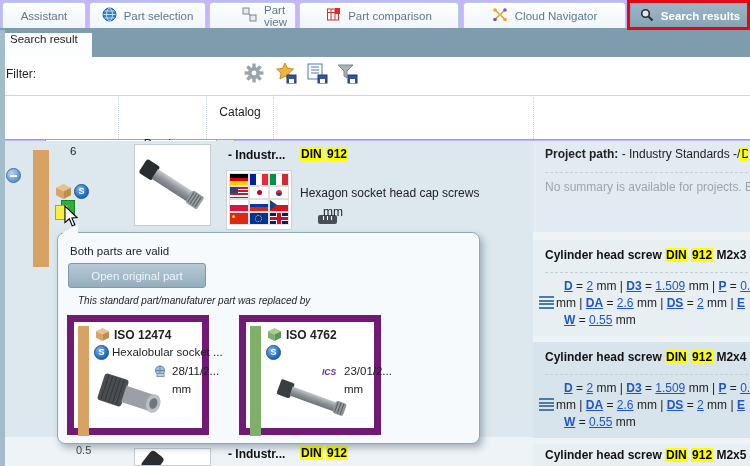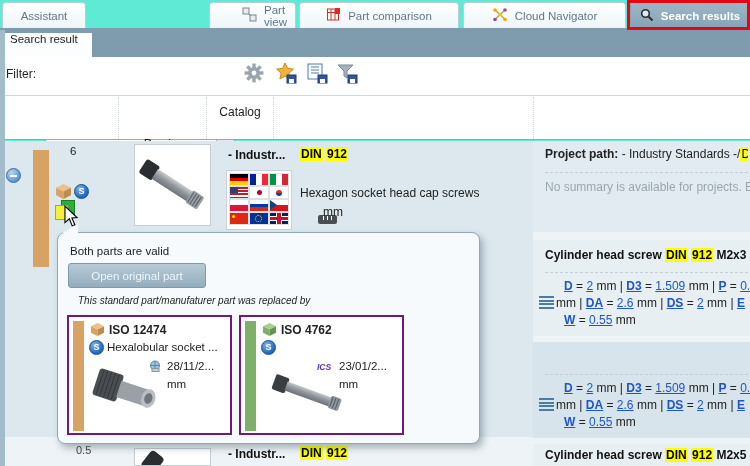--- a/index.html
+++ b/index.html
@@ -1,16 +1,16 @@
 <!DOCTYPE html>
 <html><head>
 <meta charset="utf-8">
 <style>
   html,body{margin:0;padding:0;background:#e8eef1;font-family:"Liberation Sans",sans-serif;}
-  .app{position:relative;width:750px;height:466px;background:#5eead4;overflow:hidden;font-size:12px;color:#222;}
+  .app{position:relative;width:750px;height:466px;background:#c4b5fd;overflow:hidden;font-size:12px;color:#222;}
   .abs{position:absolute;}
 
   
   .tab{position:absolute;top:2px;height:26px;border:1px solid #b6cdda;border-bottom:none;border-radius:4px 4px 0 0;
        background:linear-gradient(#ffffff,#eef5f9);display:flex;align-items:center;justify-content:center;gap:7px;
        color:#5f7888;font-size:11.5px;cursor:default;box-sizing:border-box;}
   .tab.active{background:linear-gradient(#9db6c6,#86a4b7);color:#fff;font-weight:bold;border-color:#86a4b7;}
   .annot{position:absolute;left:627px;top:0;width:123px;height:30px;border:3px solid #e30613;box-sizing:border-box;z-index:25;pointer-events:none;}
   .bar{position:absolute;left:0;top:28px;width:750px;height:29px;background:#7e9cae;}
   .subtab{position:absolute;left:2px;top:33px;width:90px;height:24px;background:#fbfdfe;display:flex;align-items:flex-start;
@@ -93,40 +93,48 @@
   .rulericon{display:inline-block;width:19px;height:9px;background:#4a4f54;border-radius:2px;position:relative;vertical-align:middle;}
   .rulericon::after{content:"";position:absolute;left:2px;top:1px;right:2px;height:4px;
                     background:repeating-linear-gradient(90deg,transparent 0 3px,#fff 3px 4px);}
 
   
   .tooltip{position:absolute;left:57px;top:232px;width:423px;height:212px;background:#f7fafc;border:1px solid #8fa8b8;
            border-radius:8px;box-shadow:3px 4px 7px rgba(40,60,80,.35);z-index:5;box-sizing:border-box;}
   .tt-tail{position:absolute;left:62px;top:224px;width:0;height:0;border-left:16px solid transparent;border-bottom:9px solid #f7fafc;z-index:6;}
   .tt-btn{position:absolute;left:10px;top:30px;width:136px;height:23px;border:1px solid #7f99ab;border-radius:3px;
           background:linear-gradient(#b7cad6,#93adbd);color:#eef6fb;font-size:11.5px;display:flex;align-items:center;justify-content:center;}
-  .card{position:absolute;top:82px;width:165px;height:120px;background:#fff;border:2px solid #701a75;box-sizing:border-box;}
+  .card{position:absolute;top:82px;width:142px;height:120px;background:#fff;border:7px solid #701a75;box-sizing:border-box;}
   .card .bar-accent{position:absolute;left:4px;top:4px;width:11px;height:110px;}
   .card .nm{position:absolute;left:40px;top:6px;font-weight:bold;font-size:12px;white-space:nowrap;}
   .card .ds{position:absolute;left:38px;top:24px;font-size:11.5px;white-space:nowrap;width:122px;overflow:hidden;}
   .card .dt{position:absolute;left:98px;top:43px;font-size:11.5px;white-space:nowrap;}
   .card .un{position:absolute;left:98px;top:61px;font-size:11.5px;}
   .badge-ics{position:absolute;left:76px;top:45px;font-size:8.5px;font-weight:bold;font-style:italic;color:#5b2db5;}
   .cursor{position:absolute;left:63px;top:205px;z-index:30;}
 
   .nowrapclip{white-space:nowrap;overflow:hidden;}
   b{font-weight:bold;}
 </style>
 </head>
 <body>
 
 <div class="app">
 
   
   <div class="tab" style="left:2px;width:84px;">
     <span>Assistant</span>
+  </div>
+  <div class="tab" style="left:89px;width:117px;">
+    <span><svg width="15" height="15" viewBox="0 0 15 15">
+          <circle cx="7.5" cy="7.5" r="6.5" fill="#3a7ec2" stroke="#1d5a9e"></circle>
+          <ellipse cx="7.5" cy="7.5" rx="3" ry="6.3" fill="none" stroke="#bfe0f5" stroke-width="1"></ellipse>
+          <path d="M1.4 7.5h12.2M2.4 4h10.2M2.4 11h10.2" stroke="#bfe0f5" stroke-width="1" fill="none"></path>
+        </svg></span>
+    <span>Part selection</span>
   </div>
   <div class="tab" style="left:209px;width:87px;padding-left:32px;">
     <span><svg width="15" height="15" viewBox="0 0 15 15">
           <rect x="1" y="1" width="6" height="6" fill="#e8ecef" stroke="#7d868d"></rect>
           <rect x="8" y="8" width="6" height="6" fill="#e8ecef" stroke="#7d868d"></rect>
           <path d="M7 7l2 2" stroke="#7d868d"></path>
         </svg></span>
     <span>Part view</span>
   </div>
   <div class="tab" style="left:299px;width:160px;">
@@ -311,20 +319,26 @@
       </div>
     <div class="abs" style="left:23px;top:38px;width:200px;">
       <div class="dimline" style="padding-left:8px;"><span class="dim-lbl">D</span> <span class="dim-plain">=</span> <span class="dim-val">2</span> <span class="dim-plain">mm</span> <span class="dim-plain">|</span> <span class="dim-lbl">D3</span> <span class="dim-plain">=</span> <span class="dim-val">1.509</span> <span class="dim-plain">mm</span> <span class="dim-plain">|</span> <span class="dim-lbl">P</span> <span class="dim-plain">=</span> <span class="dim-val">0.4</span> </div>
       <div class="dimline"><span class="dim-plain">mm</span> <span class="dim-plain">|</span> <span class="dim-lbl">DA</span> <span class="dim-plain">=</span> <span class="dim-val">2.6</span> <span class="dim-plain">mm</span> <span class="dim-plain">|</span> <span class="dim-lbl">DS</span> <span class="dim-plain">=</span> <span class="dim-val">2</span> <span class="dim-plain">mm</span> <span class="dim-plain">|</span> <span class="dim-lbl">E</span> </div>
       <div class="dimline" style="padding-left:8px;"><span class="dim-lbl">W</span> <span class="dim-plain">=</span> <span class="dim-val">0.55</span> <span class="dim-plain">mm</span> </div>
     </div>
   </div>
 
   
   <div class="dsec d3">
+    <div class="rtitle abs" style="left:12px;top:8px;">
+      <span>Cylinder head screw</span>
+      <mark>DIN</mark>
+      <mark>912</mark>
+      <span>M2x4</span>
+    </div>
     <div class="dashsep abs" style="left:12px;top:32px;width:203px;"></div>
     <div class="listicon" style="left:6px;top:56px;">
         <i></i>
         <i></i>
         <i></i>
         <i></i>
       </div>
     <div class="abs" style="left:23px;top:38px;width:200px;">
       <div class="dimline" style="padding-left:8px;"><span class="dim-lbl">D</span> <span class="dim-plain">=</span> <span class="dim-val">2</span> <span class="dim-plain">mm</span> <span class="dim-plain">|</span> <span class="dim-lbl">D3</span> <span class="dim-plain">=</span> <span class="dim-val">1.509</span> <span class="dim-plain">mm</span> <span class="dim-plain">|</span> <span class="dim-lbl">P</span> <span class="dim-plain">=</span> <span class="dim-val">0.4</span> </div>
       <div class="dimline"><span class="dim-plain">mm</span> <span class="dim-plain">|</span> <span class="dim-lbl">DA</span> <span class="dim-plain">=</span> <span class="dim-val">2.6</span> <span class="dim-plain">mm</span> <span class="dim-plain">|</span> <span class="dim-lbl">DS</span> <span class="dim-plain">=</span> <span class="dim-val">2</span> <span class="dim-plain">mm</span> <span class="dim-plain">|</span> <span class="dim-lbl">E</span> </div>

